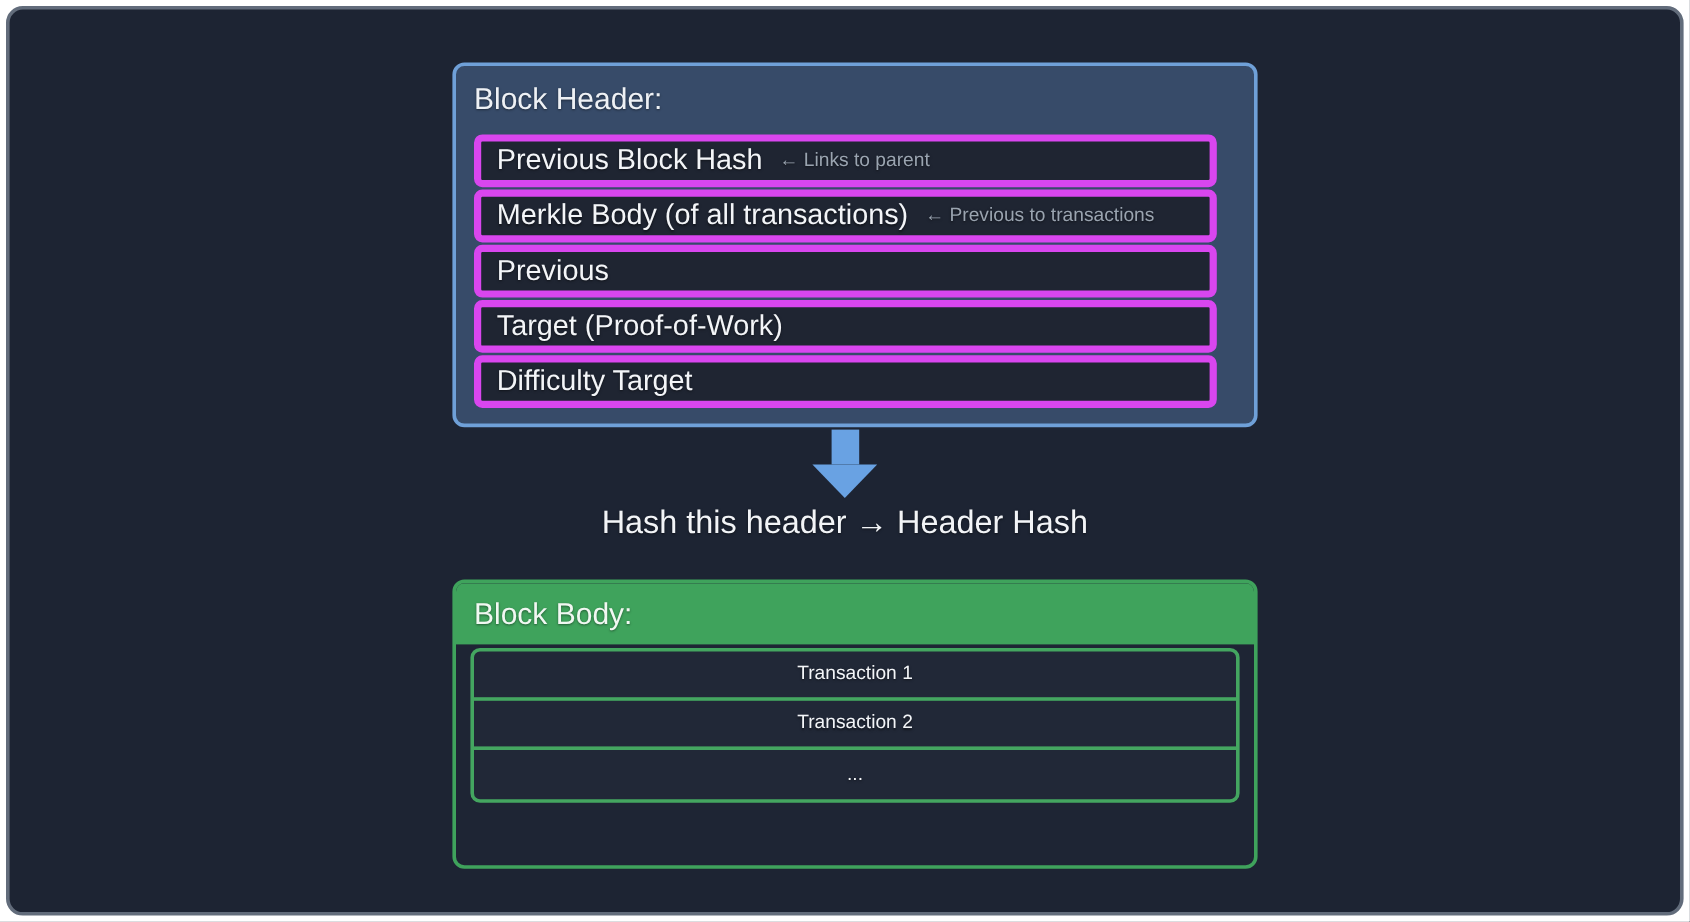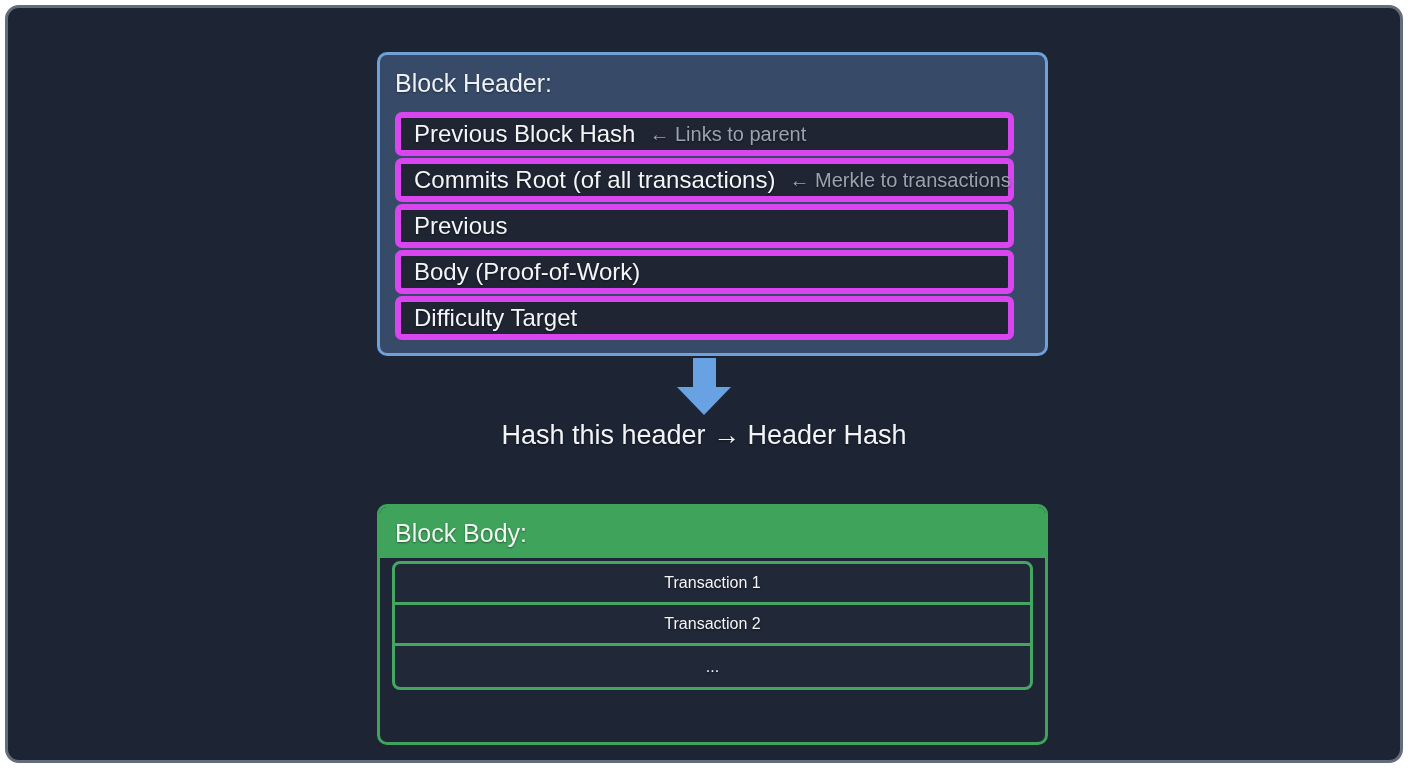--- a/index.html
+++ b/index.html
@@ -44,21 +44,21 @@
     align-items: center;
     padding: 0 13px;
   }
   .hrow-label {
     font-size: 24px;
     color: #f3f5f8;
     white-space: nowrap;
     text-shadow: 0 1px 2px rgba(0,0,0,0.5);
   }
   .hrow-annot {
-    font-size: 20px;
+    font-size: 16px;
     color: #9aa4b0;
     margin-left: 14px;
     white-space: nowrap;
     text-shadow: 0 1px 2px rgba(0,0,0,0.5);
   }
   
   .down-arrow {
     position: absolute;
     left: 0; right: 0; top: 350px;
     display: flex;
@@ -77,21 +77,21 @@
     position: absolute;
     left: 0; right: 0; top: 412px;
     text-align: center;
     font-size: 27px;
     color: #f2f4f7;
     text-shadow: 0 1px 2px rgba(0,0,0,0.5);
   }
   
   .body-box {
     position: absolute;
-    left: 369px; top: 496px;
+    left: 369px; top: 475px;
     width: 671px; height: 241px;
     background: #1e2534;
     border: 3px solid #3fa35c;
     border-radius: 10px;
     overflow: hidden;
   }
   .body-header {
     height: 51px;
     background: #3fa35c;
     display: flex;
@@ -124,28 +124,28 @@
 <div class="frame">
 
   <div class="header-box">
     <div class="box-title">Block Header:</div>
     <div class="header-rows">
       <div class="hrow">
         <span class="hrow-label">Previous Block Hash</span>
         <span class="hrow-annot">← Links to parent</span>
       </div>
       <div class="hrow">
-        <span class="hrow-label">Commits Root (of all transactions)</span>
-        <span class="hrow-annot">← Merkle to transactions</span>
+        <span class="hrow-label">Merkle Body (of all transactions)</span>
+        <span class="hrow-annot">← Previous to transactions</span>
       </div>
       <div class="hrow">
         <span class="hrow-label">Previous</span>
       </div>
       <div class="hrow">
-        <span class="hrow-label">Body (Proof-of-Work)</span>
+        <span class="hrow-label">Target (Proof-of-Work)</span>
       </div>
       <div class="hrow">
         <span class="hrow-label">Difficulty Target</span>
       </div>
     </div>
   </div>
 
   <div class="down-arrow">
     <div class="arrow-stem"></div>
     <div class="arrow-head"></div>

